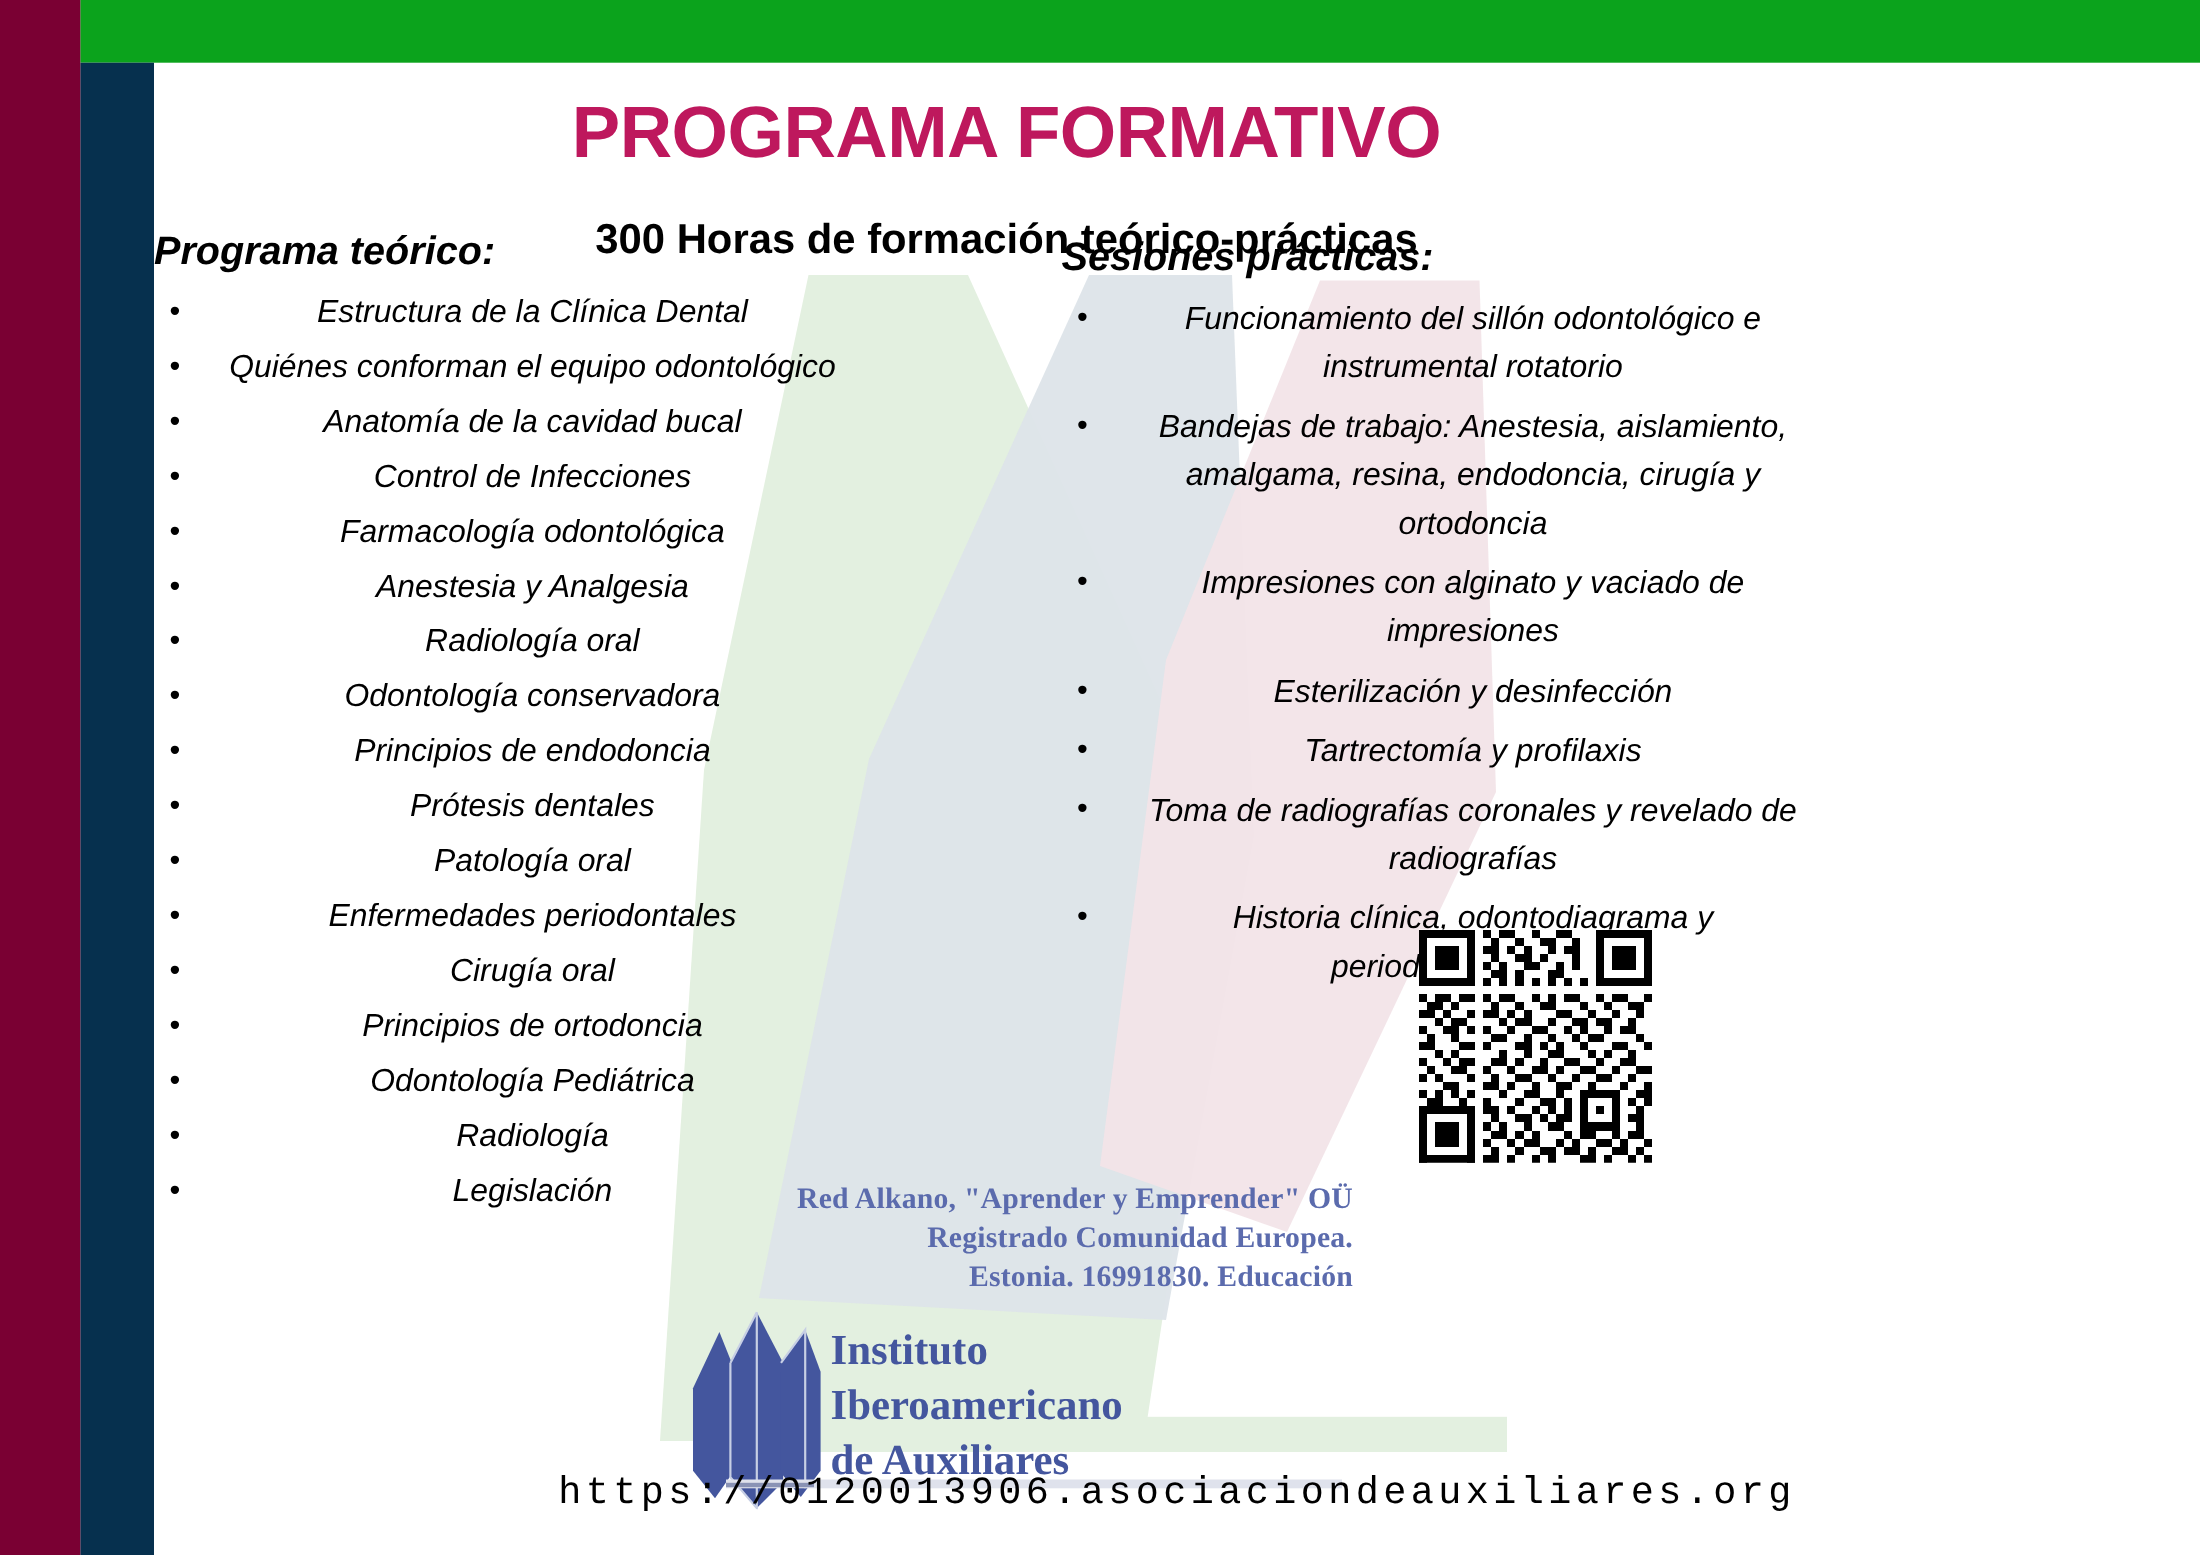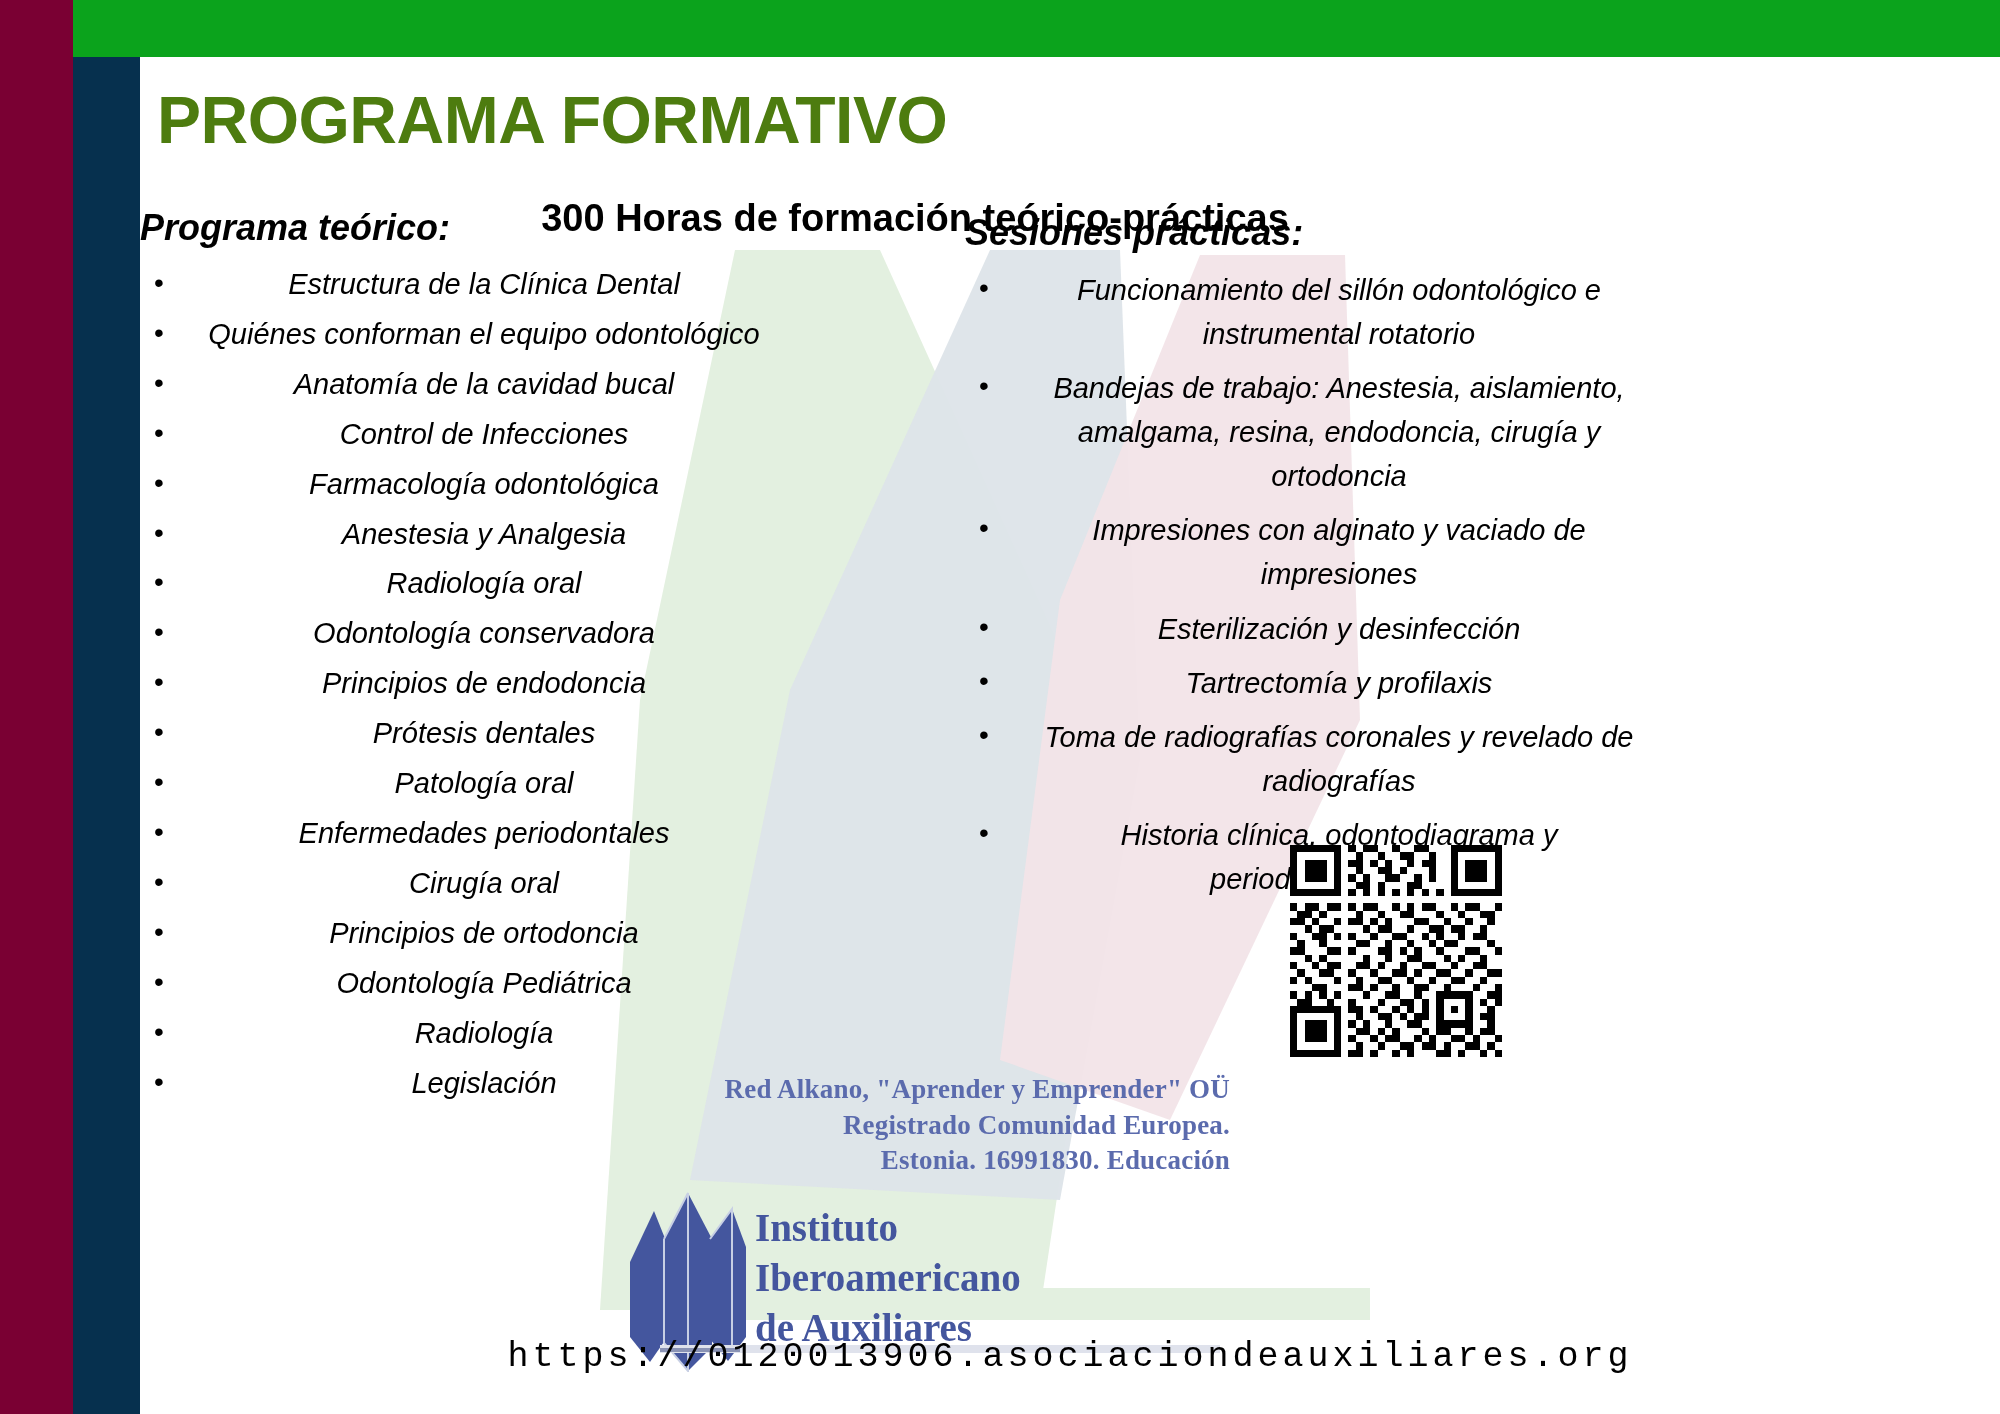--- a/index.html
+++ b/index.html
@@ -50,26 +50,27 @@
   
   #content {
     position: absolute;
     left: 140px; top: 57px;
     width: 1860px; height: 1357px;
     z-index: 3;
   }
 
   #page-title {
     position: absolute;
-    left: 17px; top: 25px;
+    left: 0; top: 25px;
     width: 1550px;
+    text-align: center;
     font-size: 66px;
     font-weight: bold;
     letter-spacing: -0.5px;
-    color: #4d7c0f;
+    color: #be185d;
     white-space: nowrap;
   }
   #page-subtitle {
     position: absolute;
     left: 0; top: 140px;
     width: 1550px;
     text-align: center;
     font-size: 38px;
     font-weight: bold;
     color: #000000;

